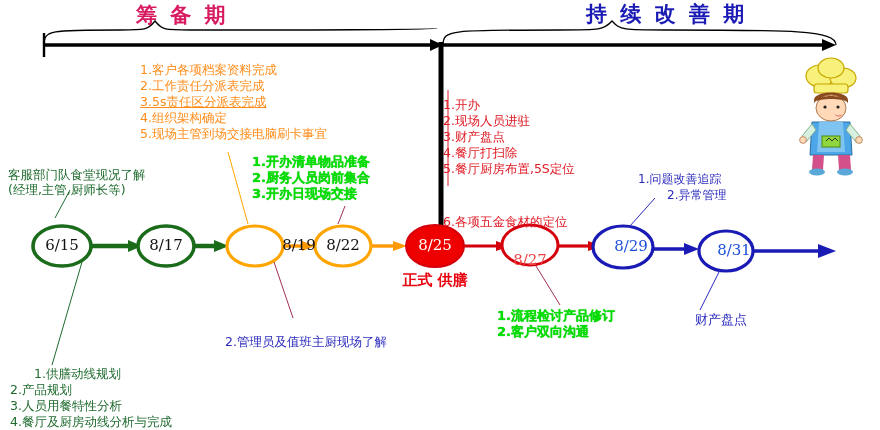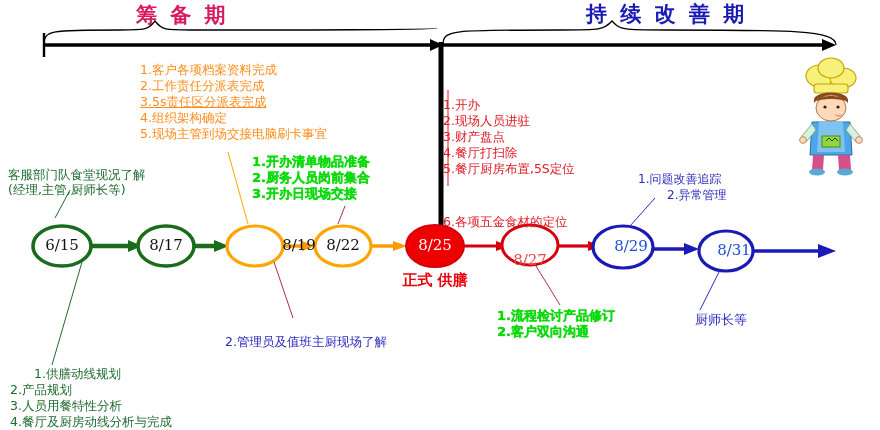--- a/index.html
+++ b/index.html
@@ -191,20 +191,20 @@
   <div class="node-label node-blue" style="left:698px;top:241px;">8/31</div>
 
   <div class="milestone" style="left:400px;top:272px;">正式
 供膳</div>
 
   <div class="txt list-blue" style="left:225px;top:334px;">2.管理员及值班主厨现场了解</div>
 
   <div class="txt list-green-bold" style="left:497px;top:308px;">1.流程检讨产品修订</div>
   <div class="txt list-green-bold" style="left:497px;top:324px;">2.客户双向沟通</div>
 
-  <div class="txt list-navy" style="left:695px;top:313px;font-size:13px;">厨师长等</div>
+  <div class="txt list-navy" style="left:695px;top:313px;font-size:13px;">财产盘点</div>
 
   <div class="txt list-darkgreen" style="left:10px;top:366px;margin-left:24px;">1.供膳动线规划</div>
   <div class="txt list-darkgreen" style="left:10px;top:382px;">2.产品规划</div>
   <div class="txt list-darkgreen" style="left:10px;top:398px;">3.人员用餐特性分析</div>
   <div class="txt list-darkgreen" style="left:10px;top:414px;">4.餐厅及厨房动线分析与完成</div>
 
 </div>
 
 </body></html>

